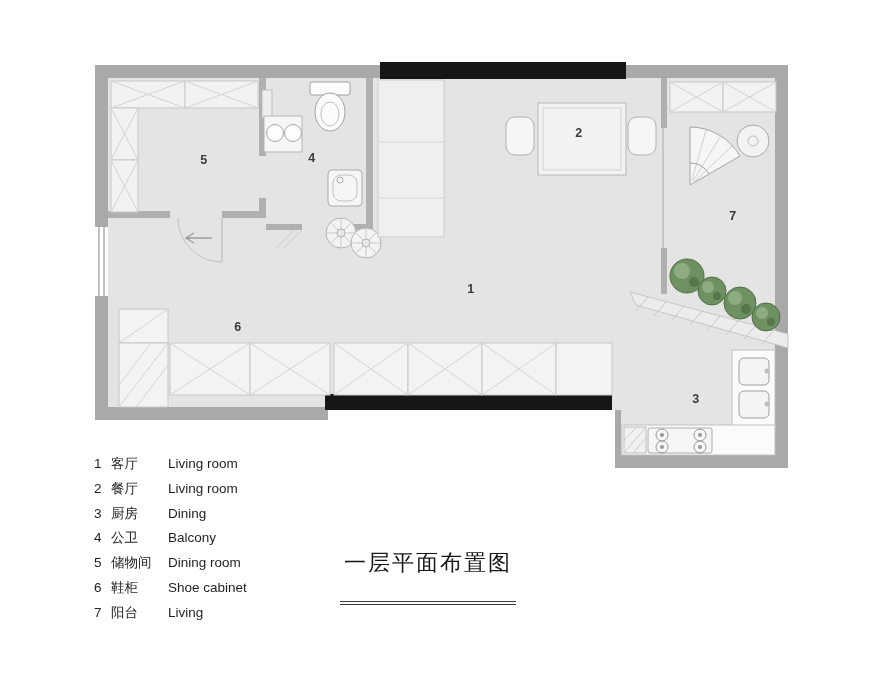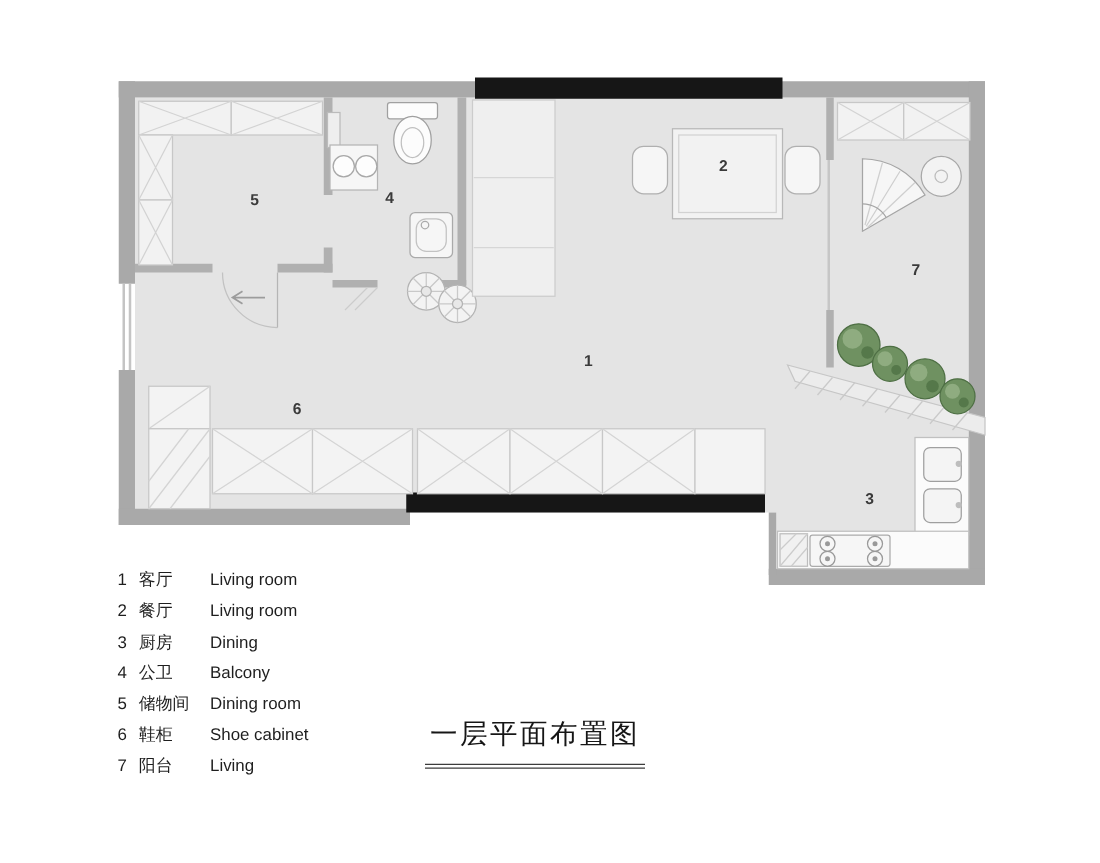--- a/index.html
+++ b/index.html
@@ -12,23 +12,23 @@
     position:absolute;transform:translate(-50%,-50%);
     font-size:12.5px;font-weight:600;color:#3a3a3a;letter-spacing:.5px;
   }
   .legend{position:absolute;left:94px;top:452px;}
   .legend-row{display:flex;align-items:baseline;height:24.8px;line-height:24.8px;
     font-size:13.5px;color:#1e1e1e;}
   .lnum{width:17px;}
   .lzh{width:57px;}
   .len{white-space:nowrap;}
   .title{
-    position:absolute;left:340px;top:572px;width:176px;text-align:center;
+    position:absolute;left:340px;top:548px;width:176px;text-align:center;
     font-size:22px;letter-spacing:2px;color:#161616;font-weight:500;
-    padding-bottom:9px;border-bottom:1px solid #3c3c3c;
+    padding-bottom:23px;border-bottom:1px solid #3c3c3c;
   }
   .title:after{
     content:"";position:absolute;left:0;right:0;bottom:-4px;
     border-bottom:1px solid #3c3c3c;
   }
 </style>
 </head>
 <body>
 
 <svg width="880" height="690" viewBox="0 0 880 690">

